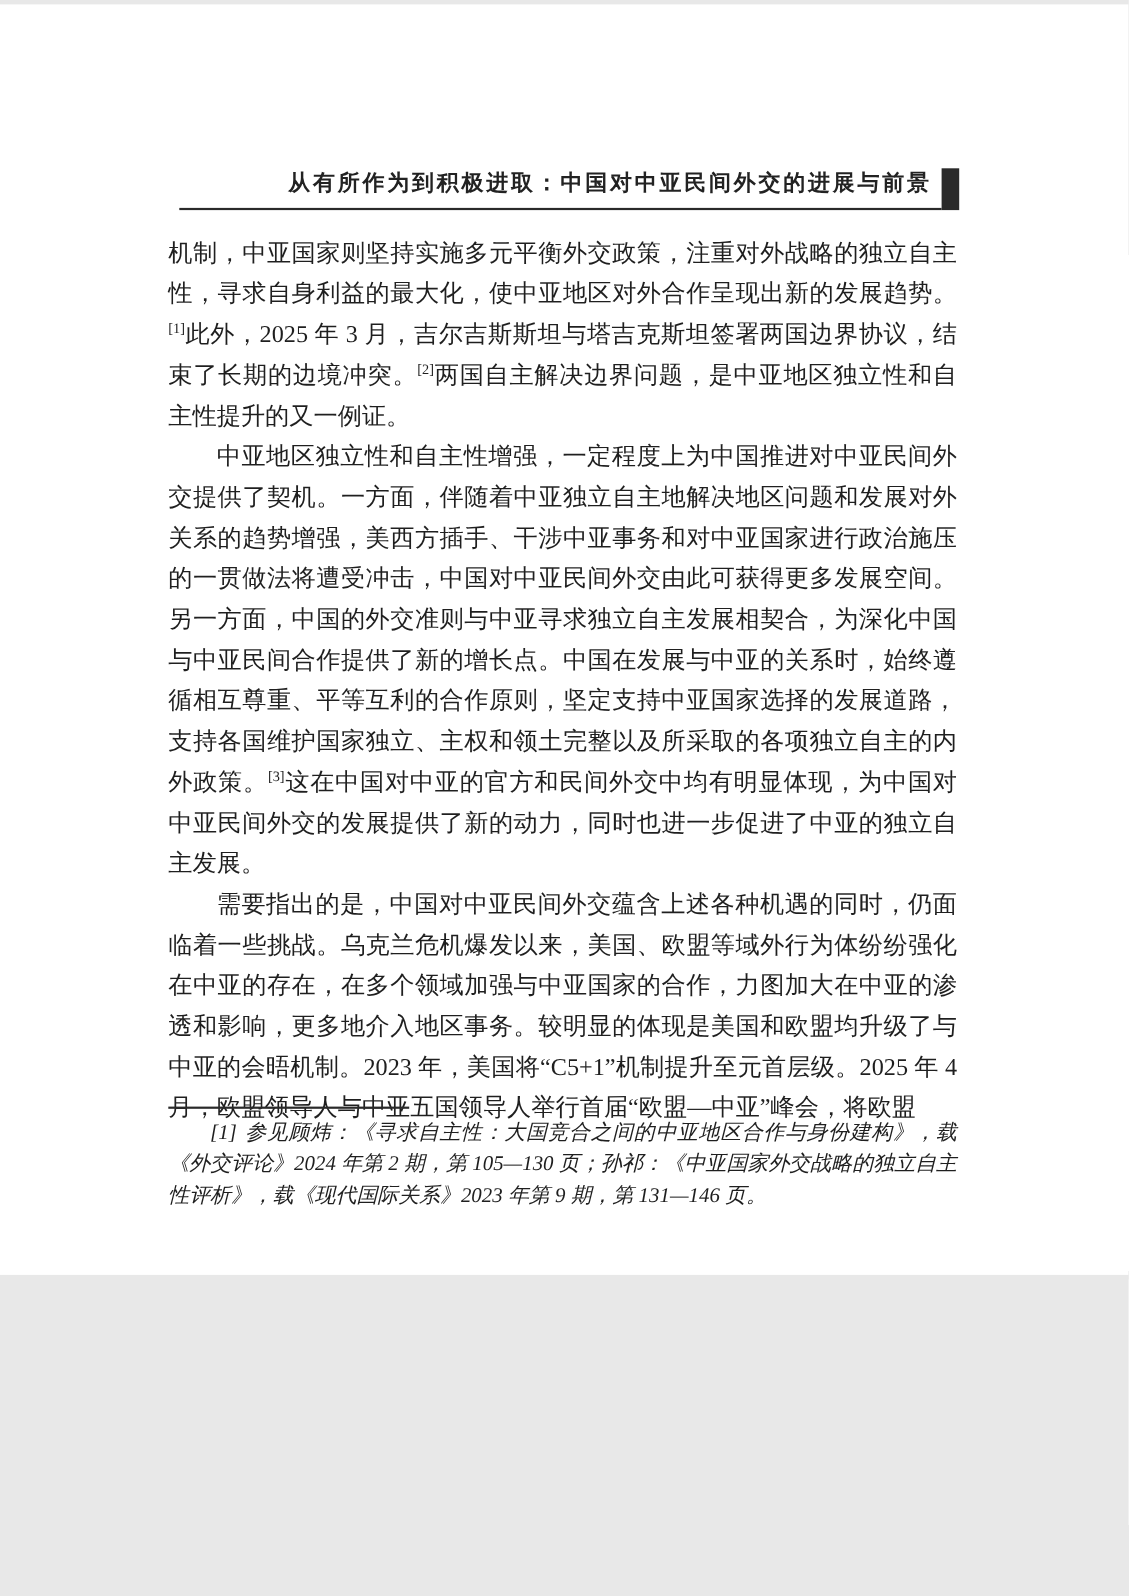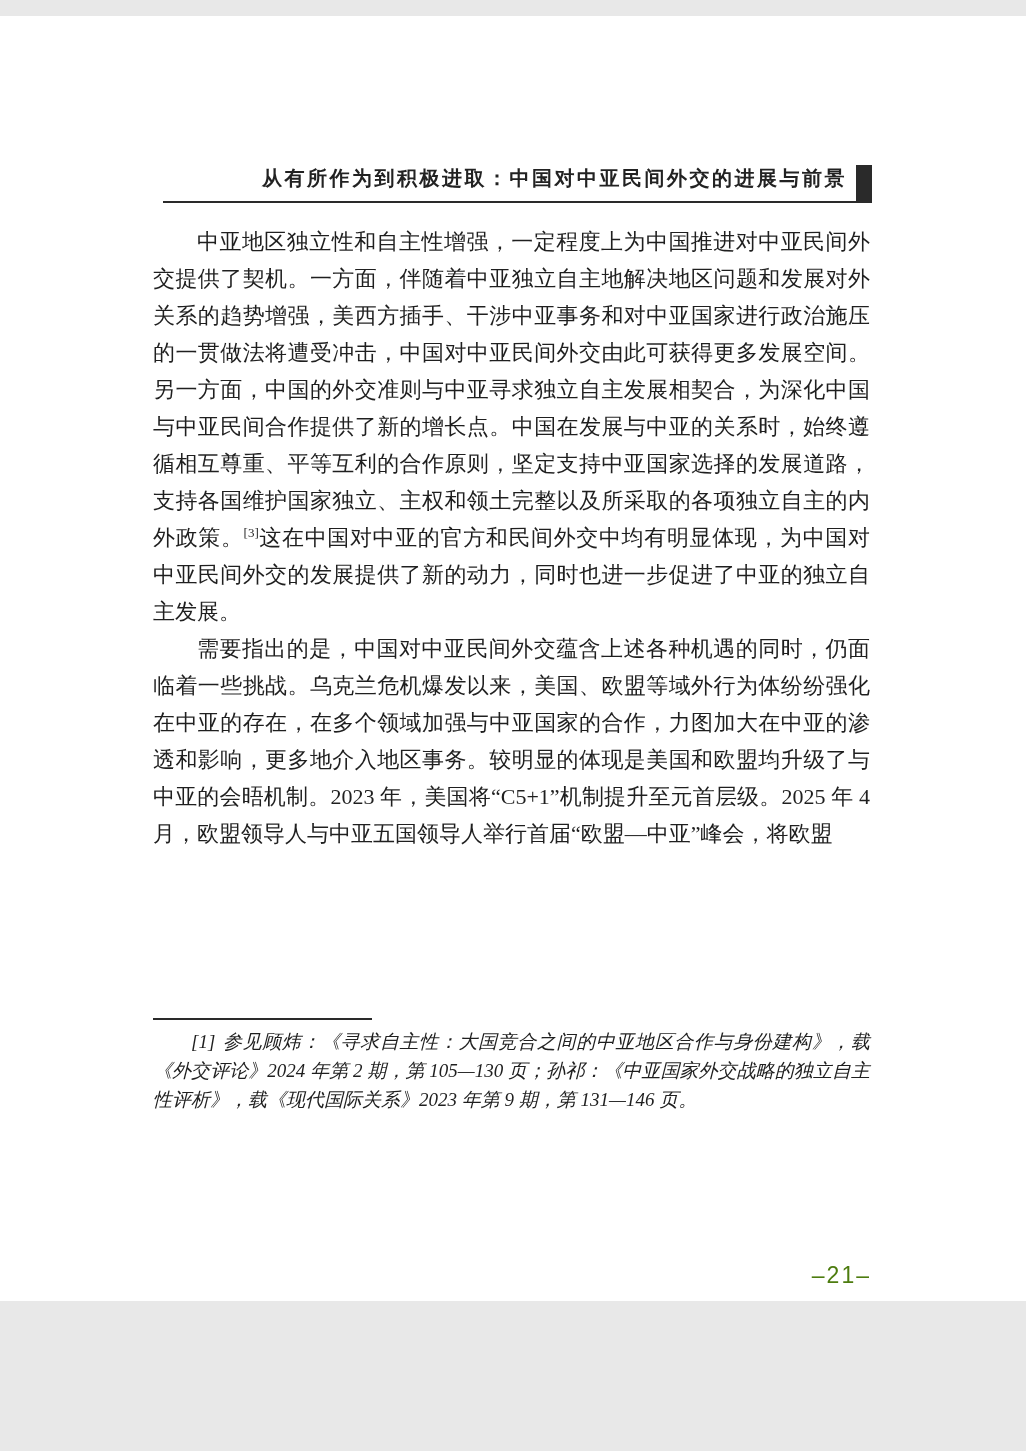--- a/index.html
+++ b/index.html
@@ -1,19 +1,19 @@
 <!DOCTYPE html>
 <html><head>
 <meta charset="utf-8">
 <style>
   html,body{margin:0;padding:0;background:#e8e8e8;}
   .page{
     position:relative;
-    width:1026px;height:1285px;
-    margin:16px auto;
+    width:1026px;height:1155px;
+    margin:4px auto;
     background:#ffffff;
     overflow:hidden;
     font-family:"Liberation Serif","DejaVu Serif",serif;
     color:#1f1f1f;
   }
   
   .header-title{
     position:absolute;left:153px;top:149px;width:694px;
     text-align:right;
     font-size:20px;font-weight:700;letter-spacing:2.5px;
@@ -75,20 +75,21 @@
 </head>
 <body>
 
 <div class="page">
 
   <div class="header-title">从有所作为到积极进取：中国对中亚民间外交的进展与前景</div>
   <div class="header-bar"></div>
   <div class="header-rule"></div>
 
   <main class="body-text">
+    <p class="para"><span>机制，中亚国家则坚持实施多元平衡外交政策，注重对外战略的独立自主性，寻求自身利益的最大化，使中亚地区对外合作呈现出新的发展趋势。</span><sup class="fnref">[1]</sup><span>此外，2025 年 3 月，吉尔吉斯斯坦与塔吉克斯坦签署两国边界协议，结束了长期的边境冲突。</span><sup class="fnref">[2]</sup><span>两国自主解决边界问题，是中亚地区独立性和自主性提升的又一例证。</span></p>
     <p class="para para-indent"><span>中亚地区独立性和自主性增强，一定程度上为中国推进对中亚民间外交提供了契机。一方面，伴随着中亚独立自主地解决地区问题和发展对外关系的趋势增强，美西方插手、干涉中亚事务和对中亚国家进行政治施压的一贯做法将遭受冲击，中国对中亚民间外交由此可获得更多发展空间。另一方面，中国的外交准则与中亚寻求独立自主发展相契合，为深化中国与中亚民间合作提供了新的增长点。中国在发展与中亚的关系时，始终遵循相互尊重、平等互利的合作原则，坚定支持中亚国家选择的发展道路，支持各国维护国家独立、主权和领土完整以及所采取的各项独立自主的内外政策。</span><sup class="fnref">[3]</sup><span>这在中国对中亚的官方和民间外交中均有明显体现，为中国对中亚民间外交的发展提供了新的动力，同时也进一步促进了中亚的独立自主发展。</span></p>
     <p class="para para-indent"><span>需要指出的是，中国对中亚民间外交蕴含上述各种机遇的同时，仍面临着一些挑战。乌克兰危机爆发以来，美国、欧盟等域外行为体纷纷强化在中亚的存在，在多个领域加强与中亚国家的合作，力图加大在中亚的渗透和影响，更多地介入地区事务。较明显的体现是美国和欧盟均升级了与中亚的会晤机制。2023 年，美国将“C5+1”机制提升至元首层级。2025 年 4 月，欧盟领导人与中亚五国领导人举行首届“欧盟—中亚”峰会，将欧盟</span></p>
   </main>
 
   <div class="fn-separator"></div>
   <section class="footnotes">
     <p class="fn-zh"><span class="fn-marker">[1]</span><span>参见顾炜：《寻求自主性：大国竞合之间的中亚地区合作与身份建构》，载《外交评论》2024 年第 2 期，第 105—130 页；孙祁：《中亚国家外交战略的独立自主性评析》，载《现代国际关系》2023 年第 9 期，第 131—146 页。</span></p>
   </section>
 
   <div class="page-number">–21–</div>

